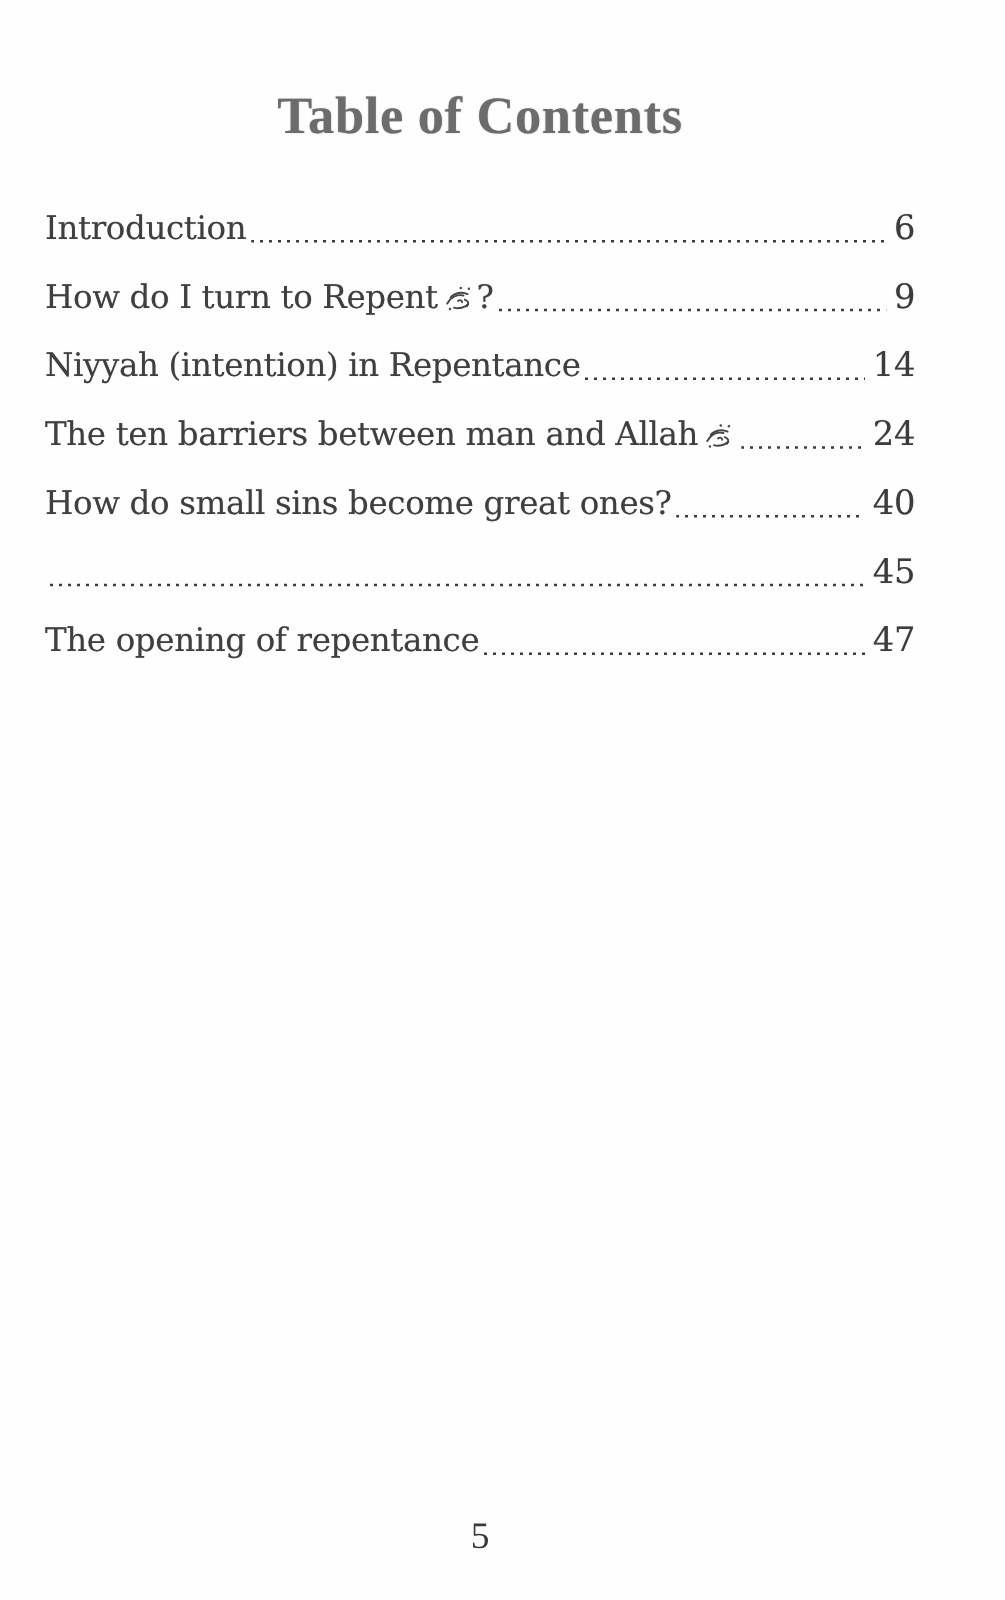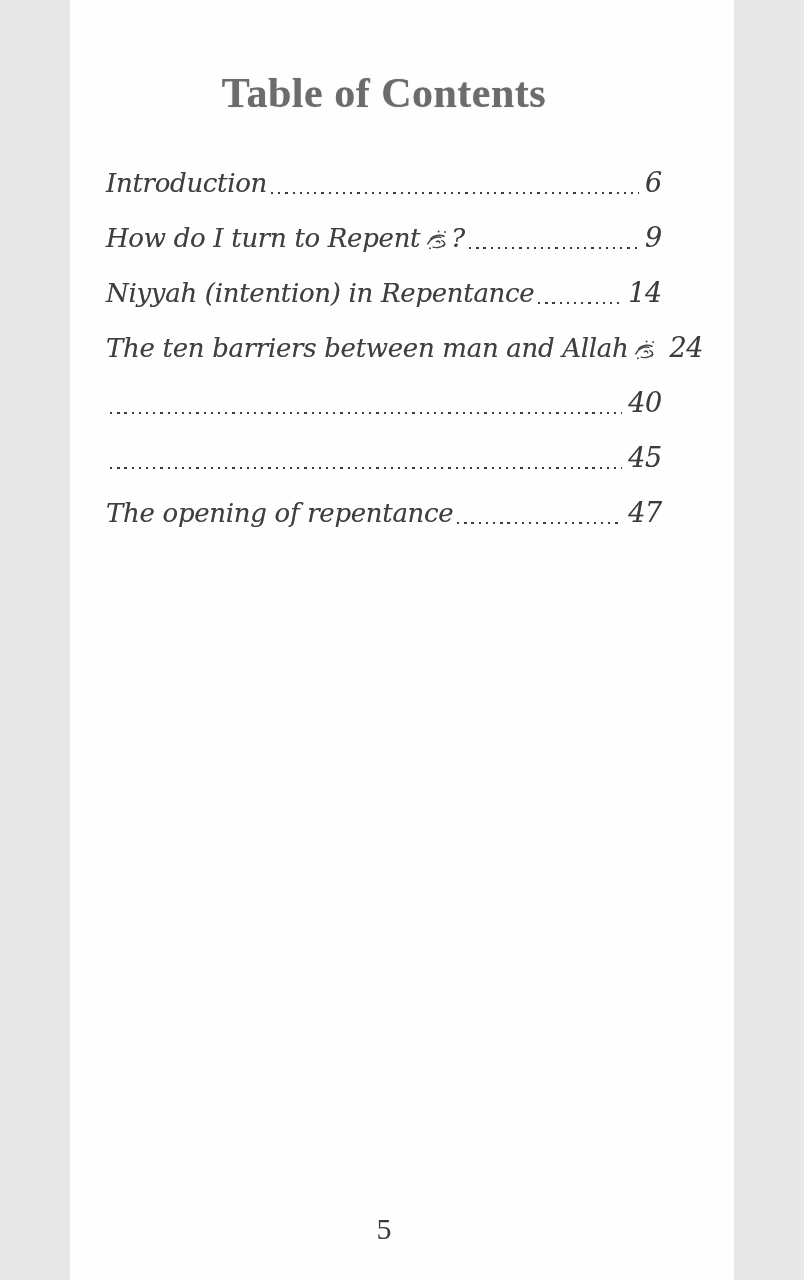--- a/index.html
+++ b/index.html
@@ -2,21 +2,21 @@
 <html><head>
 <meta charset="utf-8">
 <style>
   html, body {
     margin: 0;
     padding: 0;
     background: #e8e8e8;
   }
   .scan-page {
     position: relative;
-    width: 664px;
+    width: 804px;
     height: 1280px;
     margin: 0 auto;
     background: #fefefe;
     overflow: hidden;
     box-sizing: border-box;
   }
   .content {
     position: absolute;
     left: 36px;
     right: 72px;
@@ -41,21 +41,20 @@
     display: flex;
     align-items: baseline;
     height: 38px;
     line-height: 38px;
     margin-bottom: 17px;
     font-family: "DejaVu Serif", serif;
     font-size: 26px;
     letter-spacing: -0.3px;
     color: #3f3f3f;
     white-space: nowrap;
-    font-style: italic;
   }
   .toc-label {
     flex: 0 0 auto;
     text-shadow: 0 0 0.6px rgba(70,70,70,0.5);
   }
   .honorific-icon {
     display: inline-block;
     width: 26px;
     height: 26px;
     vertical-align: -5px;
@@ -143,20 +142,23 @@
         <circle cx="19.5" cy="5.5" r="0.9" fill="#454545" stroke="none"></circle>
         <circle cx="13.5" cy="5" r="0.9" fill="#454545" stroke="none"></circle>
         <circle cx="5.5" cy="20.5" r="0.9" fill="#454545" stroke="none"></circle>
       </svg><span class="post"></span>
     </span>
     <span class="dots"></span>
     <span class="toc-page-num">24</span>
   </div>
 
   <div class="toc-row">
+    <span class="toc-label">
+      <span class="pre">How do small sins become great ones?</span><span class="post"></span>
+    </span>
     <span class="dots"></span>
     <span class="toc-page-num">40</span>
   </div>
 
   <div class="toc-row">
     <span class="dots"></span>
     <span class="toc-page-num">45</span>
   </div>
 
   <div class="toc-row">

